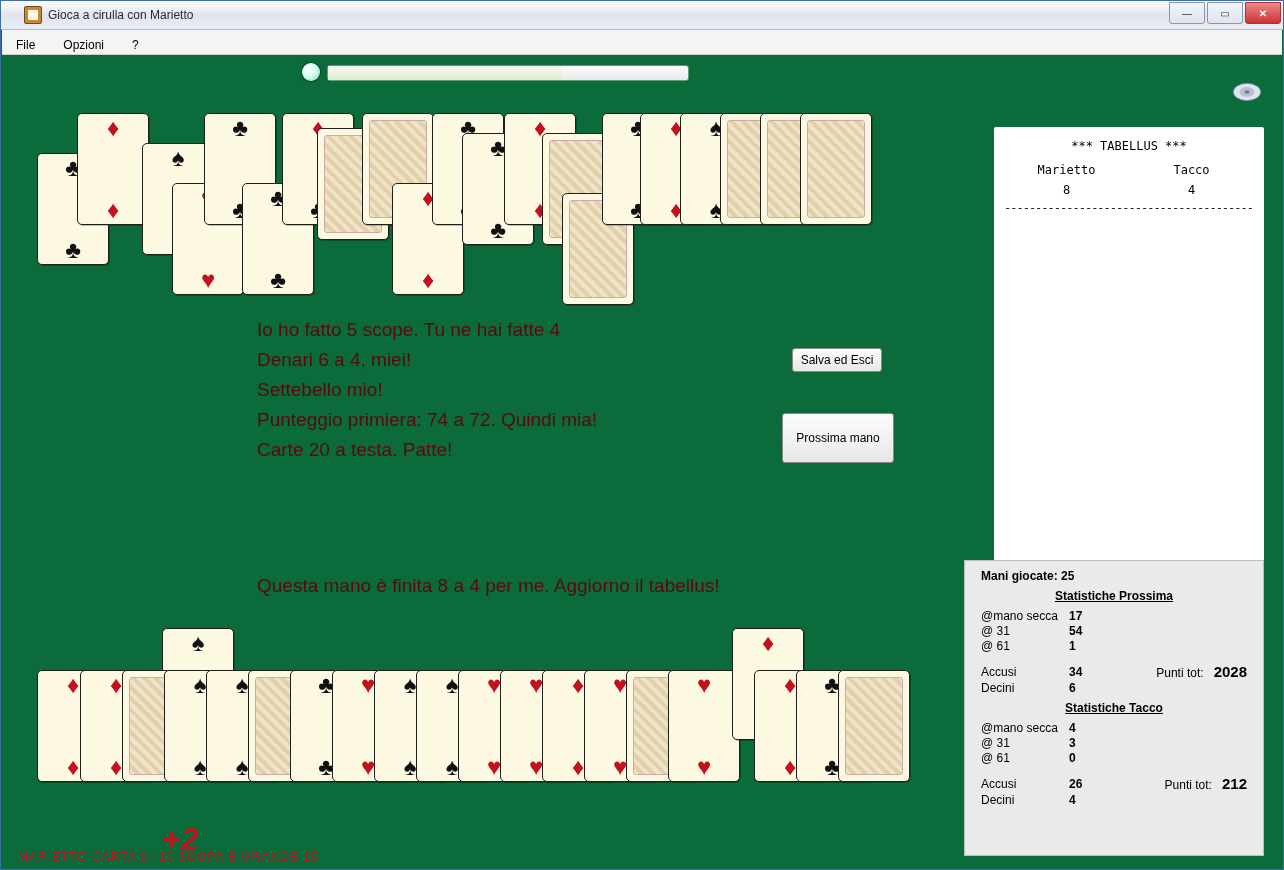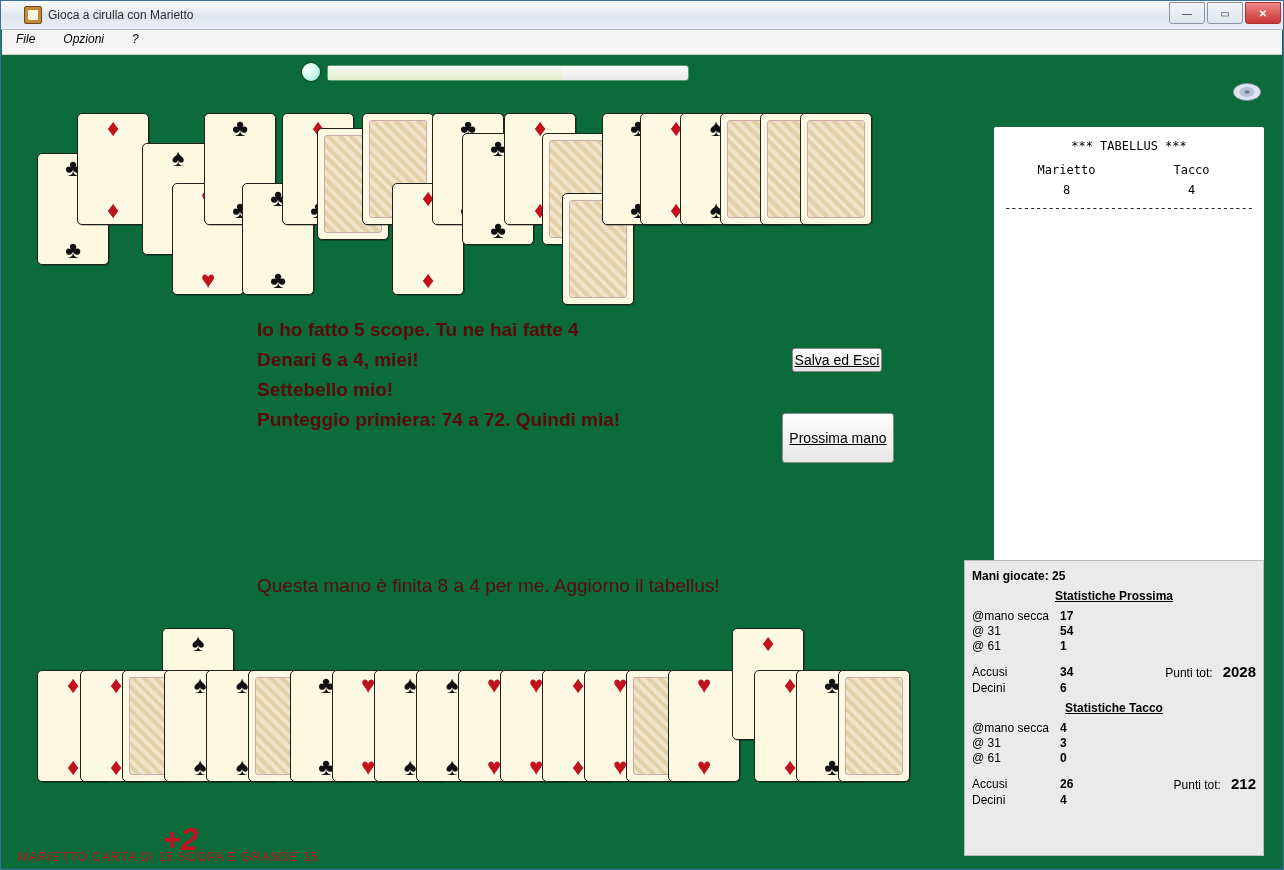--- a/index.html
+++ b/index.html
@@ -6,21 +6,21 @@
   body{background:#0b6b3a;width:1284px;height:870px;overflow:hidden;position:relative;}
   
   .window-frame{position:absolute;inset:0;border:1px solid #3a6ea5;box-sizing:border-box;}
   .title-bar{position:absolute;top:0;left:0;right:0;height:28px;background:linear-gradient(#fcfcfd,#e6e9f0 45%,#dfe3ec 46%,#e9edf5);border-bottom:1px solid #b6bccb;display:flex;align-items:center;padding-left:23px;font-size:12px;color:#2b2b2b;}
   .title-bar .app-icon{width:16px;height:16px;margin-right:6px;background:#c08a3a;border:1px solid #6d4b1a;border-radius:2px;position:relative;}
   .title-bar .app-icon:after{content:"";position:absolute;inset:3px;background:#fff7e0;border-radius:1px;}
   .win-buttons{position:absolute;top:0;right:0;display:flex;height:22px;}
   .win-btn{width:34px;height:20px;margin-top:1px;margin-right:2px;border:1px solid #8a97ab;border-radius:0 0 3px 3px;background:linear-gradient(#f2f4f8,#dfe4ee);display:flex;align-items:center;justify-content:center;font-size:10px;color:#333;}
   .win-close{background:linear-gradient(#e88,#c33);border-color:#a33;color:#fff;font-weight:bold;}
   
-  .menu-bar{position:absolute;top:29px;left:1px;right:1px;height:24px;background:#f4f4f4;border-bottom:1px solid #cfcfcf;display:flex;align-items:flex-start;padding-left:8px;gap:16px;font-size:12px;font-style:italic;}
+  .menu-bar{position:absolute;top:29px;left:1px;right:1px;height:24px;background:#f4f4f4;border-bottom:1px solid #cfcfcf;display:flex;align-items:flex-end;padding-left:8px;gap:16px;font-size:12px;}
   .menu-item{padding:2px 6px;cursor:default;}
   
   .game-area{position:absolute;top:54px;left:1px;right:1px;bottom:1px;background:#0b6b3a;}
   
   .dealer-icon{position:absolute; top:8px; left:300px; width:18px;height:18px;border-radius:50%;background:radial-gradient(circle at 30% 30%,#fff,#cfe,#9cc);box-shadow:0 0 2px #000;}
   .progress{position:absolute; top:10px; left:325px; width:360px; height:14px; border:1px solid #5aa071; border-radius:3px; background:linear-gradient(#fdfdfd,#e9e9e9);}
   .progress .fill{height:100%;width:65%;background:linear-gradient(#f6f8f2,#e2eccc);}
   .sound-icon{position:absolute; top:24px; right:18px; width:34px; height:26px;}
   .sound-icon svg{width:100%;height:100%;}
   
@@ -28,34 +28,34 @@
   .corner{font-size:24px;line-height:1;padding:2px 0;}
   .red{color:#c1121f;}
   .black{color:#111;}
   .face{position:absolute;inset:6px;border:1px solid #caa;background:repeating-linear-gradient(45deg,#efe3c9,#efe3c9 4px,#e2d0a8 4px,#e2d0a8 8px);border-radius:3px;}
   
   .top-row{position:absolute; top:58px; left:30px; right:330px; height:200px;}
   
   .bottom-row{position:absolute; bottom:40px; left:30px; right:330px; height:200px;}
   
   .announce{position:absolute; left:255px; top:260px; width:520px; color:#5a0a0a; font-family:"Segoe UI",Tahoma,sans-serif; font-size:19px; line-height:30px;}
-  .announce p{margin:0;font-weight:bold;}
+  .announce p{margin:0;}
   .summary{position:absolute; left:255px; top:520px; color:#5a0a0a; font-size:19px;}
   
-  .btn{position:absolute; background:linear-gradient(#fdfdfd,#e7e7e7); border:1px solid #8a8a8a; border-radius:3px; font-size:14px; display:flex;align-items:center;justify-content:center; box-shadow:0 1px 0 #fff inset;text-decoration:underline;}
+  .btn{position:absolute; background:linear-gradient(#fdfdfd,#e7e7e7); border:1px solid #8a8a8a; border-radius:3px; font-size:12px; display:flex;align-items:center;justify-content:center; box-shadow:0 1px 0 #fff inset;}
   .btn-save{left:790px; top:293px; width:88px; height:22px;}
   .btn-next{left:780px; top:358px; width:110px; height:48px;}
   
   .tabellus{position:absolute; top:72px; right:18px; width:270px; height:478px; background:#ffffff; color:#000; padding:8px 10px; box-sizing:border-box; border-radius:2px; font-family:Consolas,monospace; font-size:12px;}
   .tabellus .hdr{text-align:center;margin:4px 0 10px;}
   .tabellus .cols{display:flex;justify-content:space-between;margin-top:6px;}
   .tabellus .cols > div{flex:1;text-align:center;}
   .tabellus .rule{letter-spacing:-1px;white-space:nowrap;overflow:hidden;margin-top:4px;color:#222;}
   
-  .stats{position:absolute; right:18px; bottom:12px; width:300px; height:296px; background:#eaeaea; border:1px solid #bdbdbd; padding:8px 7px; box-sizing:border-box; font-size:12px;}
+  .stats{position:absolute; right:18px; bottom:12px; width:300px; height:296px; background:#eaeaea; border:1px solid #bdbdbd; padding:8px 16px; box-sizing:border-box; font-size:12px;}
   .stats b{font-weight:bold;}
   .stats .s-title{text-align:center;text-decoration:underline;margin:6px 0;font-weight:bold;}
   .stats .row{display:flex;align-items:center;margin:1px 0;}
   .stats .lab{width:88px;}
   .stats .val{width:42px;font-weight:bold;}
   .stats .pt{margin-left:auto;}
   .stats .pt span:first-child{margin-right:10px;}
   .stats .pt span:last-child{font-weight:bold;font-size:15px;}
   
   .bonus{position:absolute; left:160px; bottom:10px; font-size:32px; font-weight:bold; color:#c1121f; font-style:italic;}
@@ -174,20 +174,21 @@
       <div class="card" style="left:768px;top:0">
           <div class="face"></div>
         </div>
     </div>
 
     <div class="announce">
       <p>Io ho fatto 5 scope. Tu ne hai fatte 4</p>
       <p>Denari 6 a 4, miei!</p>
       <p>Settebello mio!</p>
       <p>Punteggio primiera: 74 a 72. Quindi mia!</p>
+      <p>Carte 20 a testa. Patte!</p>
     </div>
     <div class="summary">Questa mano è finita 8 a 4 per me. Aggiorno il tabellus!</div>
 
     <div class="btn btn-save">Salva ed Esci</div>
     <div class="btn btn-next">Prossima mano</div>
 
     <div class="tabellus">
       <div class="hdr">*** TABELLUS ***</div>
       <div class="cols">
         <div>Marietto</div>

